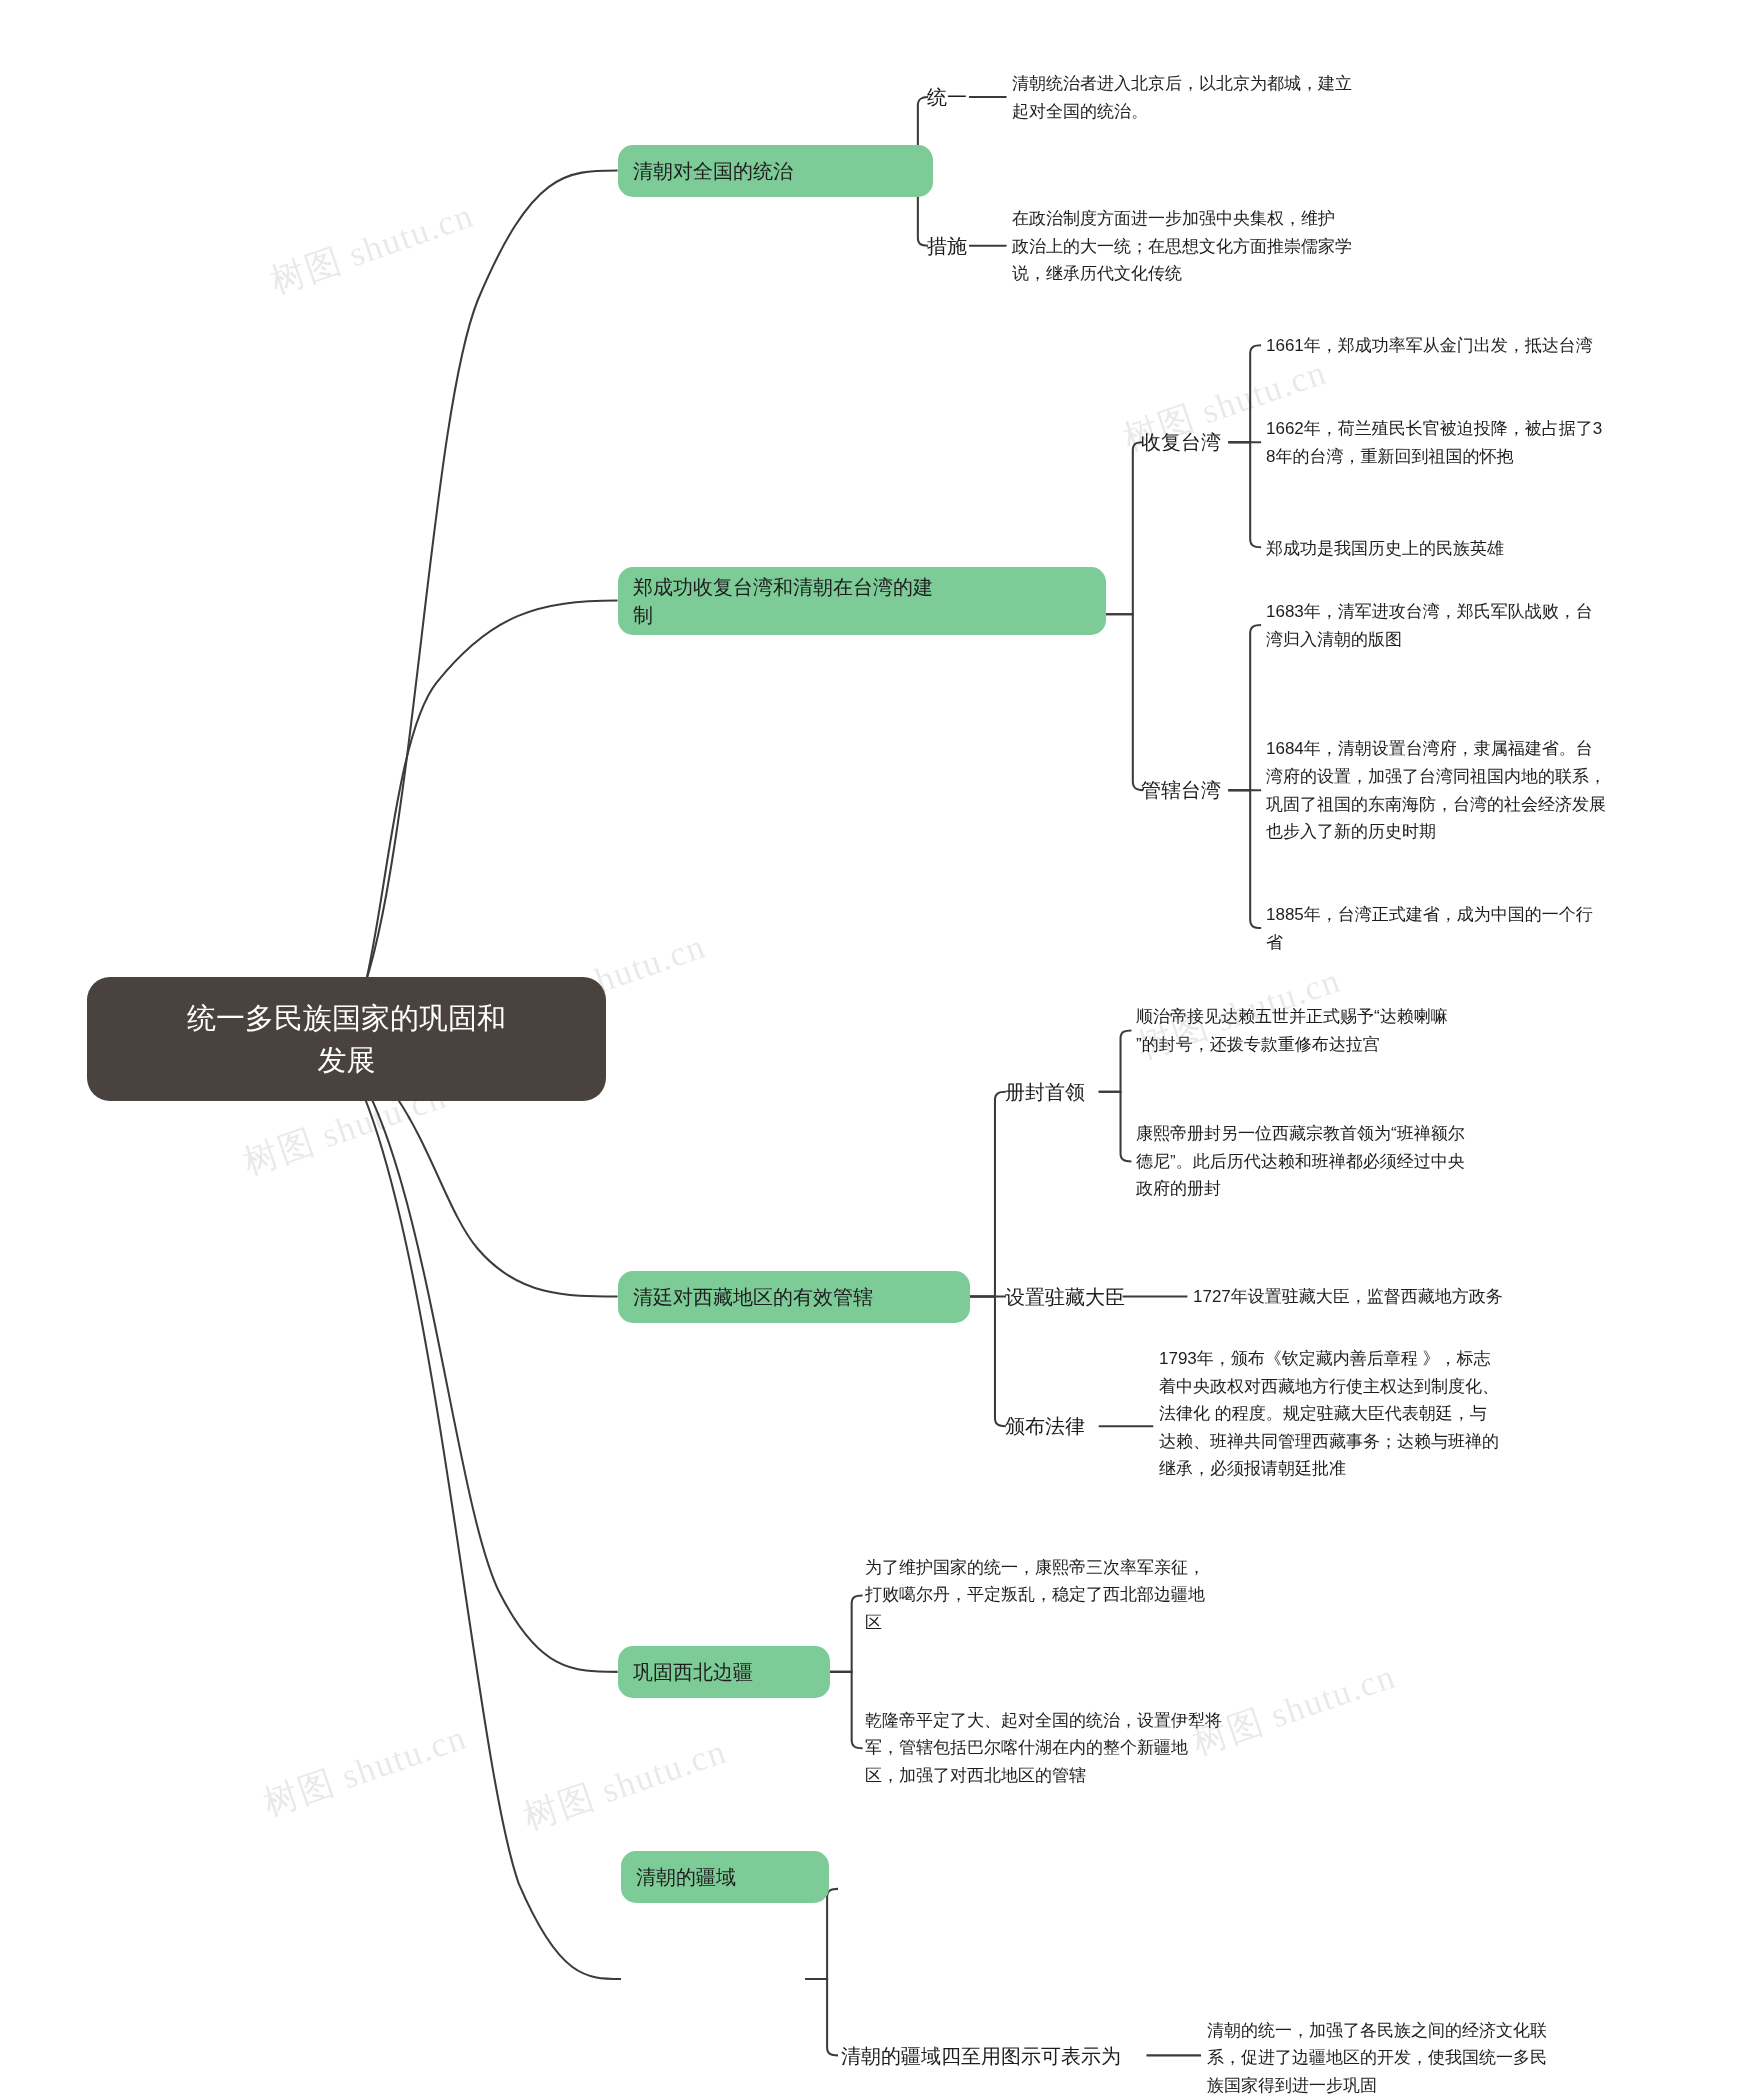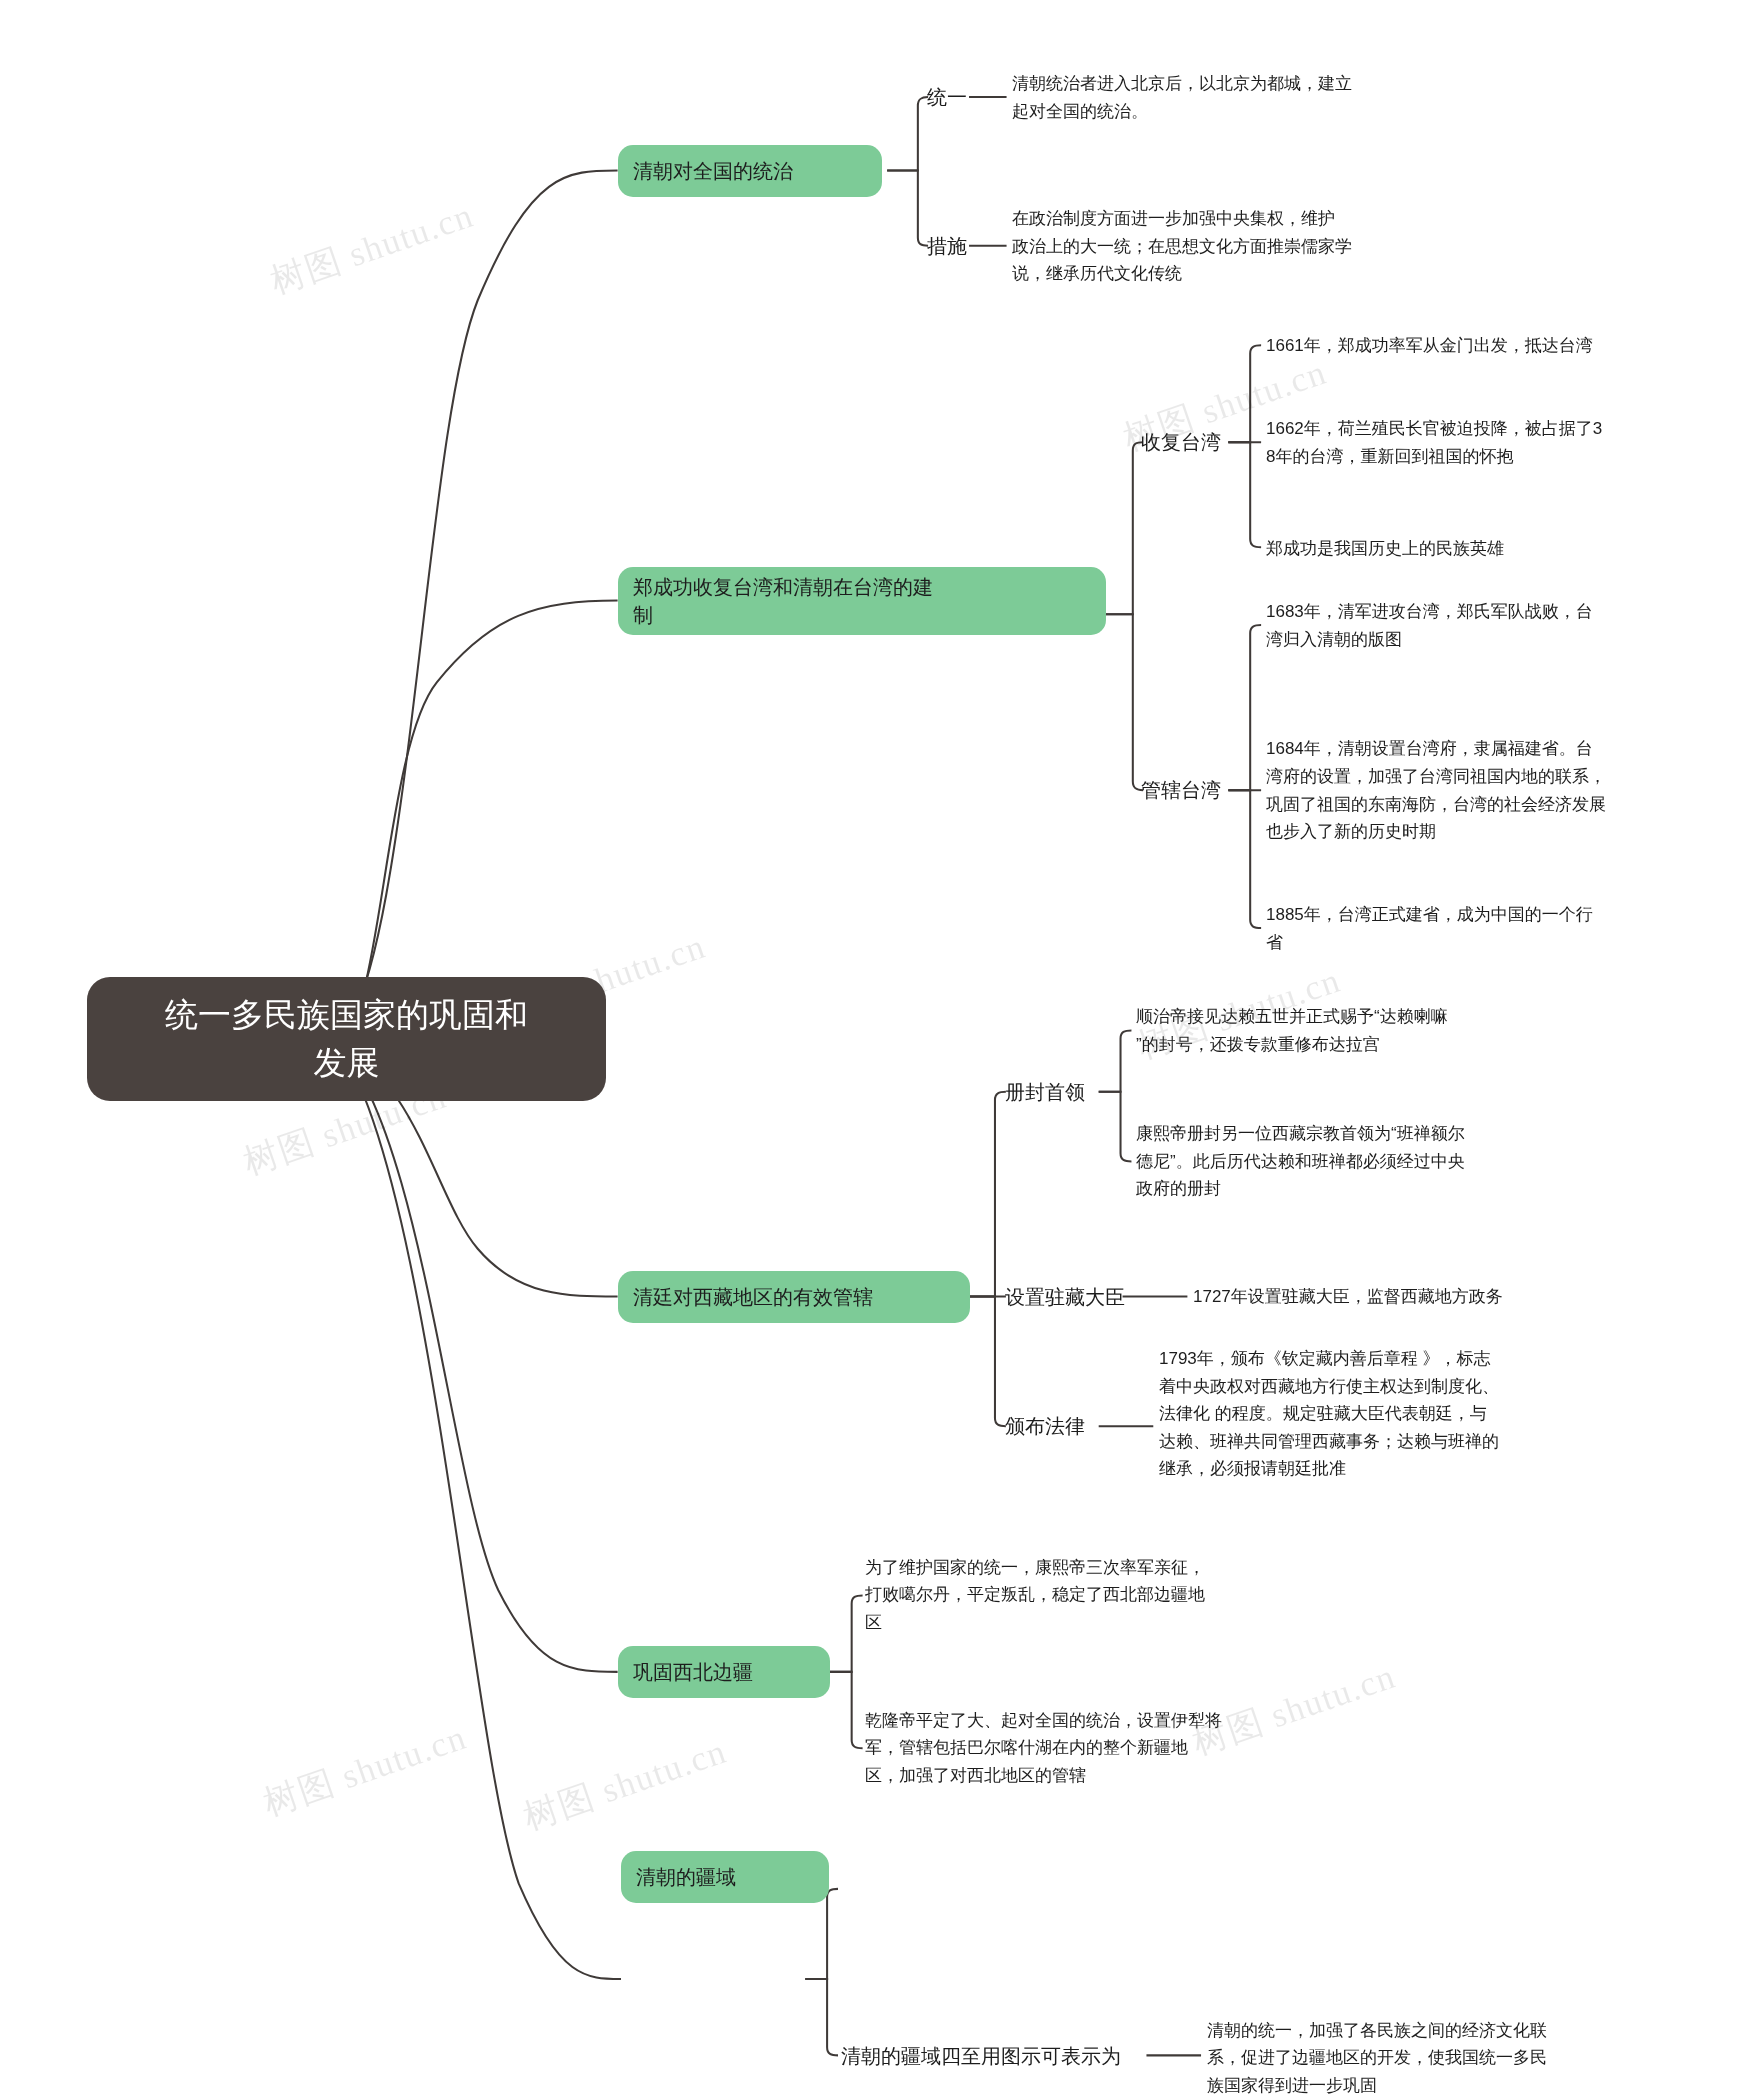--- a/index.html
+++ b/index.html
@@ -28,21 +28,21 @@
     pointer-events: none;
   }
   .node {
     position: absolute;
     box-sizing: border-box;
   }
   .root-node {
     background: #4a423f;
     color: #ffffff;
     border-radius: 23px;
-    font-size: 33px;
+    font-size: 29px;
     line-height: 1.45;
     text-align: center;
     display: flex;
     align-items: center;
     justify-content: center;
     padding: 12.3px 18px;
   }
   .branch-node {
     background: #7dcb97;
     color: #1d1d1d;
@@ -146,21 +146,21 @@
   <div class="watermark" style="left:1133px; top:990px;">树图 shutu.cn</div>
   <div class="watermark" style="left:259px; top:1747px;">树图 shutu.cn</div>
   <div class="watermark" style="left:1188px; top:1686px;">树图 shutu.cn</div>
   <div class="watermark" style="left:519px; top:1761px;">树图 shutu.cn</div>
 
   <div class="node root-node" style="left:87px; top:977px; width:519px; height:124px;">
     <span style="white-space:pre-line;">统一多民族国家的巩固和
 发展</span>
   </div>
 
-  <div class="node branch-node" style="left:618px; top:145px; width:264px; height:52px;">
+  <div class="node branch-node" style="left:618px; top:145px; width:315px; height:52px;">
     <span style="white-space:pre-line;">清朝对全国的统治</span>
   </div>
   <div class="node sub-node" style="left:927px; top:80px; width:55px; height:34px;">
     <span style="white-space:pre-line;">统一</span>
   </div>
   <div class="node leaf-node" style="left:1012px; top:72px; width:450px; height:52px;">
     <span style="white-space:pre-line;">清朝统治者进入北京后，以北京为都城，建立
 起对全国的统治。</span>
   </div>
   <div class="node sub-node" style="left:927px; top:229px; width:55px; height:34px;">

